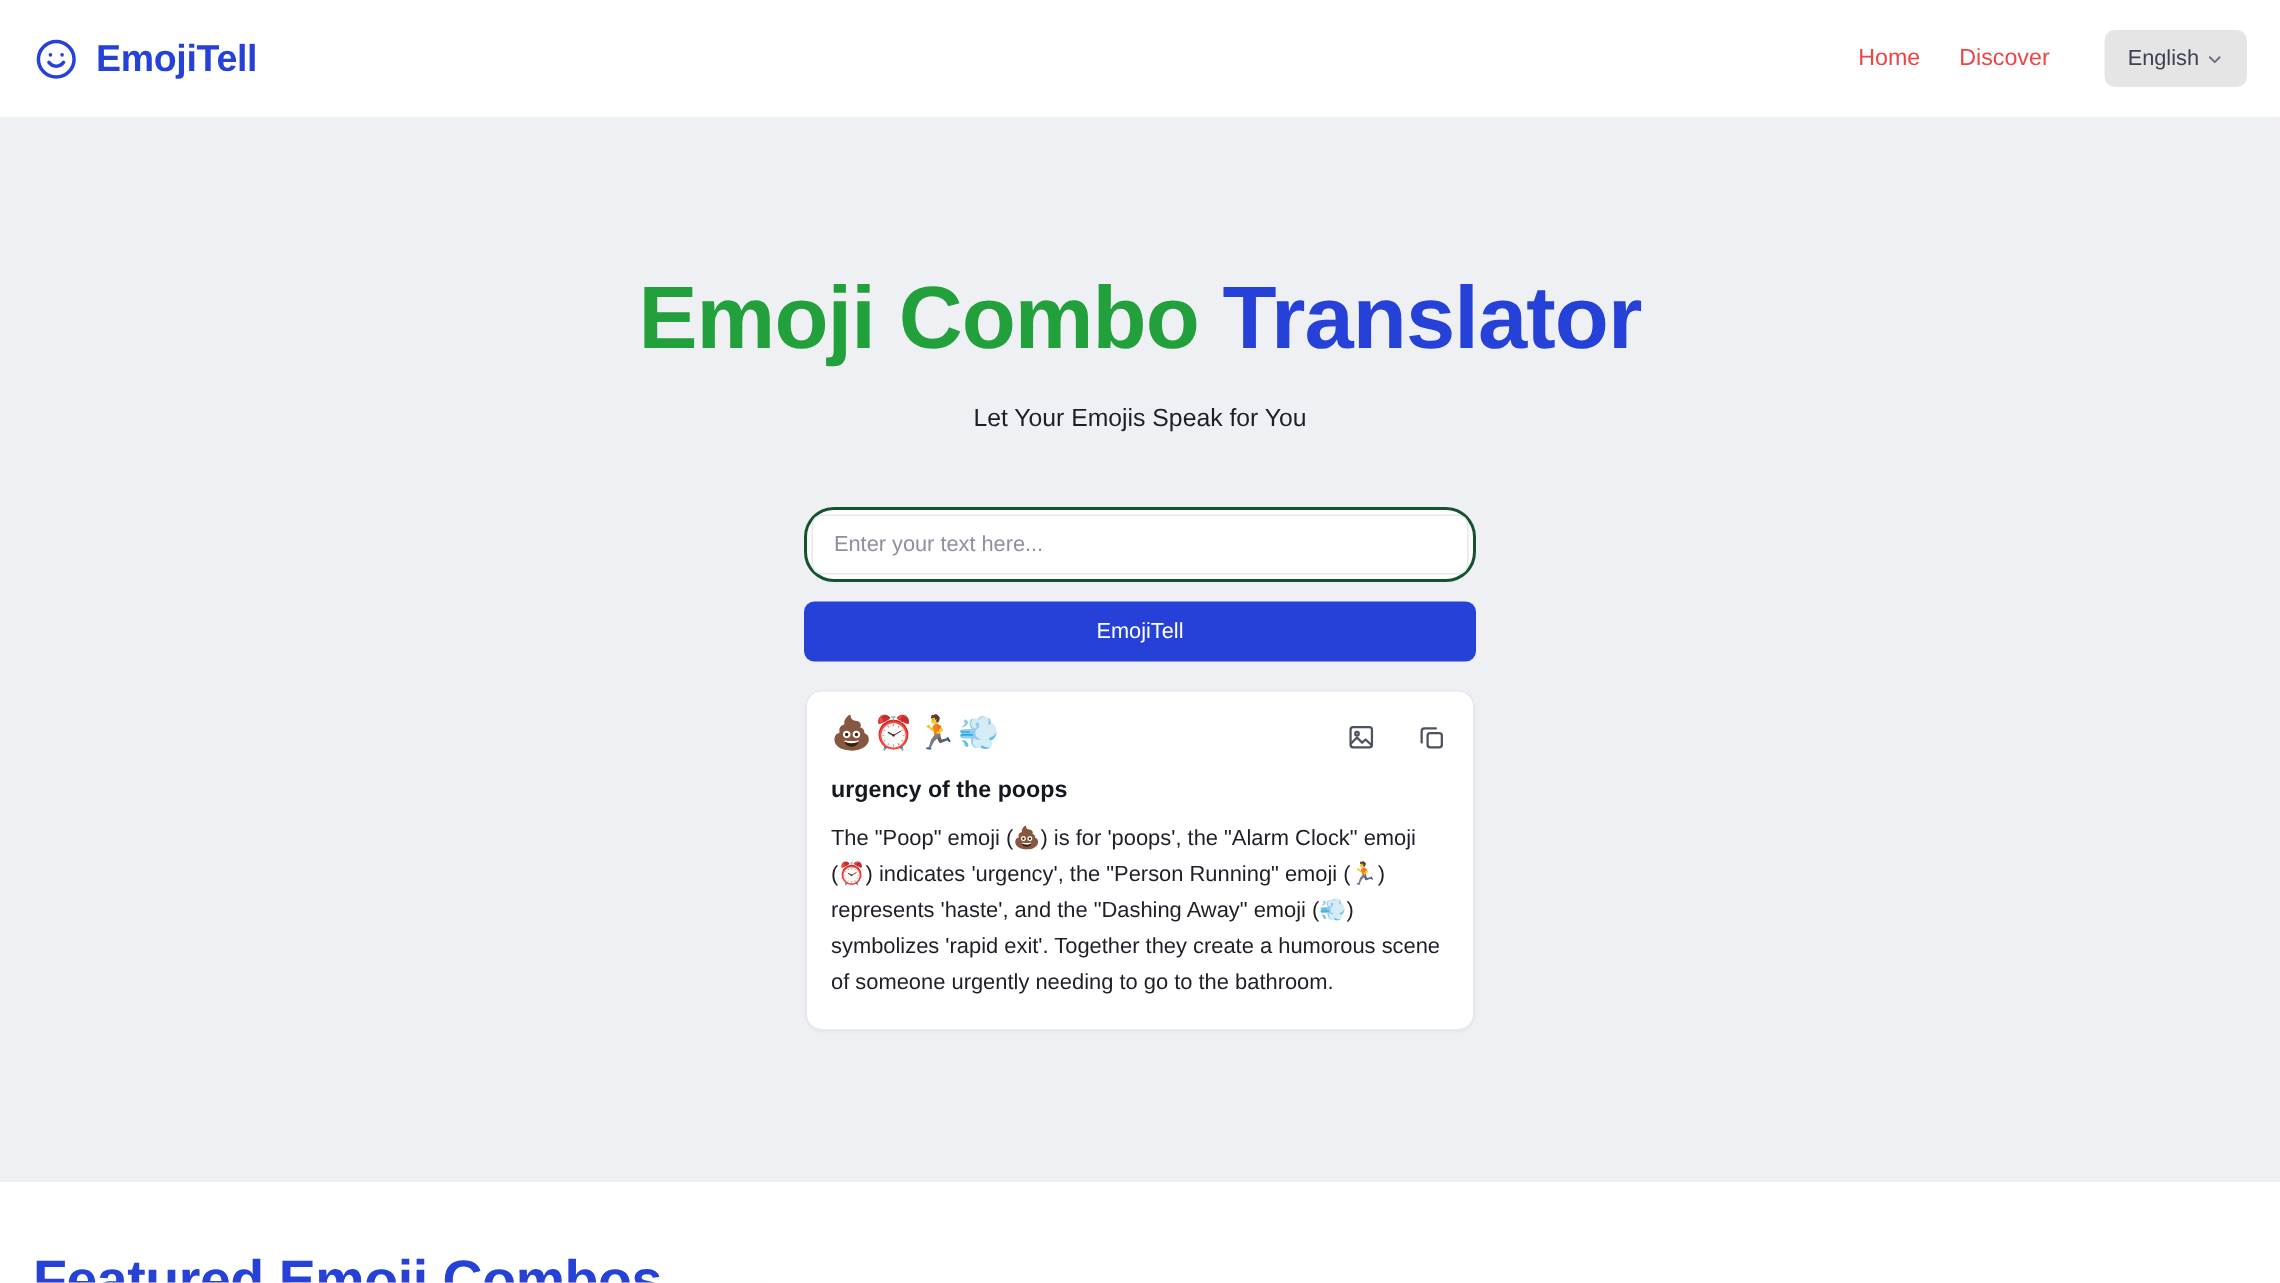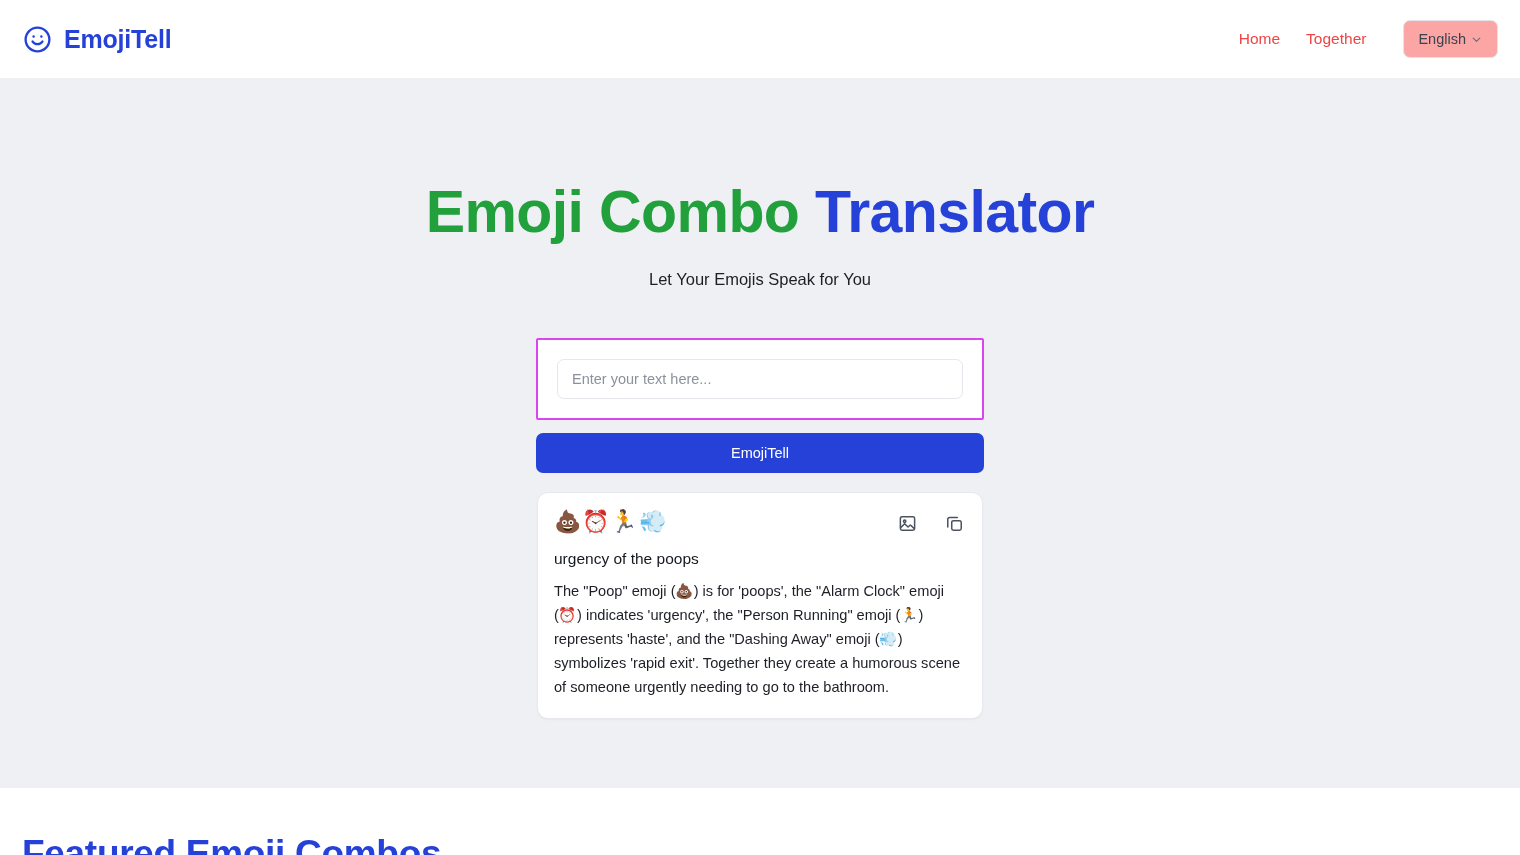--- a/index.html
+++ b/index.html
@@ -56,21 +56,21 @@
     white-space: nowrap;
   }
 
   .lang-select {
     margin-left: 24px;
     display: inline-flex;
     align-items: center;
     gap: 4px;
     border: 1px solid #e3e5ea;
     border-radius: 7px;
-    background: #fca5a5;
+    background: #e5e5e5;
     padding: 10px 14px;
     font-size: 14.5px;
     color: #3b4250;
     cursor: pointer;
     white-space: nowrap;
   }
   .chev {
     width: 13px;
     height: 13px;
     display: inline-block;
@@ -102,23 +102,23 @@
     font-size: 16.5px;
     color: #1c1f26;
   }
 
   
   .form-wrap {
     width: 448px;
     margin-top: 49px;
   }
   .input-shell {
-    border: 2px solid #d946ef;
-    border-radius: 2px;
-    padding: 19px;
+    border: 2px solid #14532d;
+    border-radius: 20px;
+    padding: 3px;
     background: #ffffff;
   }
   .text-input {
     width: 100%;
     height: 40px;
     border: 1px solid #e6e7ec;
     border-radius: 7px;
     background: #ffffff;
     outline: none;
     font-family: "Liberation Sans", sans-serif;
@@ -178,21 +178,21 @@
     padding: 0;
     cursor: pointer;
     color: #4c525e;
     display: block;
   }
   .icon-btn svg { display: block; }
 
   .card-title {
     margin-top: 16px;
     font-size: 15.5px;
-    font-weight: normal;
+    font-weight: bold;
     color: #14181f;
   }
   .card-desc {
     margin-top: 12px;
     font-size: 14.6px;
     line-height: 1.64;
     color: #1c1f26;
   }
 
   
@@ -220,21 +220,21 @@
         <path d="M8.2 13.6a4.6 4.6 0 0 0 7.6 0"></path>
         <circle cx="9" cy="9.7" r="0.95" fill="#2541d8" stroke="none"></circle>
         <circle cx="15" cy="9.7" r="0.95" fill="#2541d8" stroke="none"></circle>
       </svg>
     </span>
     <span class="brand-name">EmojiTell</span>
   </a>
 
   <nav class="nav-right">
     <a class="nav-link" href="#">Home</a>
-    <a class="nav-link" href="#">Together</a>
+    <a class="nav-link" href="#">Discover</a>
 
     <button class="lang-select">
       <span>English</span>
       <span class="chev">
         <svg viewBox="0 0 24 24" width="13" height="13" fill="none" stroke="#6a7080" stroke-width="2.4" stroke-linecap="round" stroke-linejoin="round">
           <path d="M6 9.5l6 6 6-6"></path>
         </svg>
       </span>
     </button>
   </nav>

